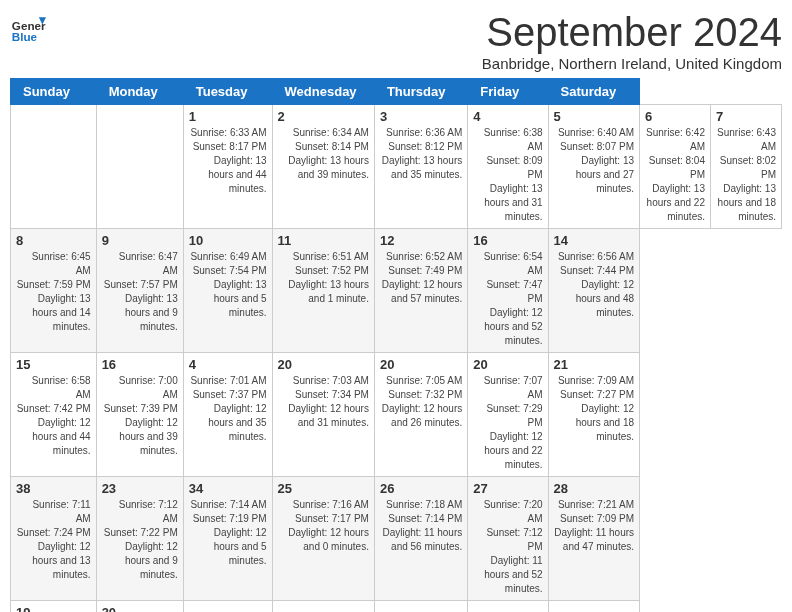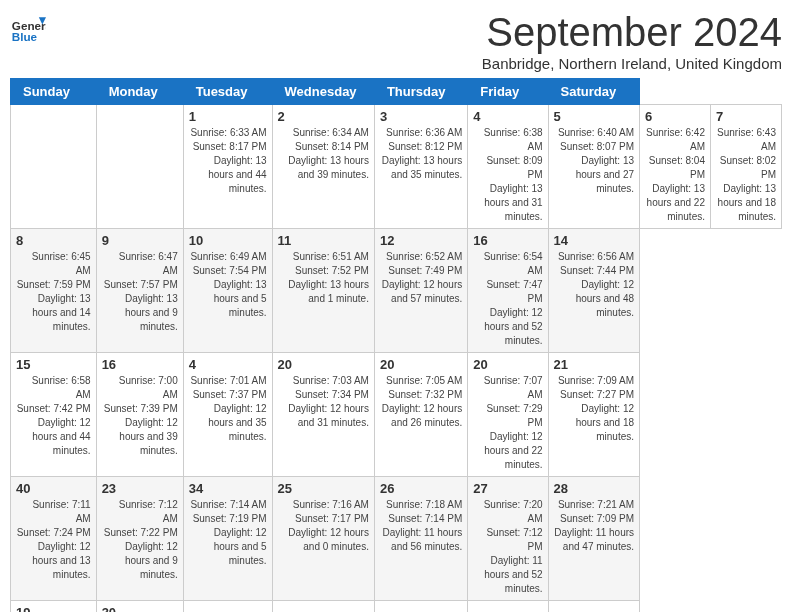--- a/index.html
+++ b/index.html
@@ -197,21 +197,21 @@
           <span class="day-num">20</span>
           <div class="day-detail">Sunrise: 7:07 AM<br>Sunset: 7:29 PM<br>Daylight: 12 hours and 22 minutes.</div>
         </td>
         <td>
           <span class="day-num">21</span>
           <div class="day-detail">Sunrise: 7:09 AM<br>Sunset: 7:27 PM<br>Daylight: 12 hours and 18 minutes.</div>
         </td>
       </tr>
       <tr>
         <td>
-          <span class="day-num">40</span>
+          <span class="day-num">38</span>
           <div class="day-detail">Sunrise: 7:11 AM<br>Sunset: 7:24 PM<br>Daylight: 12 hours and 13 minutes.</div>
         </td>
         <td>
           <span class="day-num">23</span>
           <div class="day-detail">Sunrise: 7:12 AM<br>Sunset: 7:22 PM<br>Daylight: 12 hours and 9 minutes.</div>
         </td>
         <td>
           <span class="day-num">34</span>
           <div class="day-detail">Sunrise: 7:14 AM<br>Sunset: 7:19 PM<br>Daylight: 12 hours and 5 minutes.</div>
         </td>

